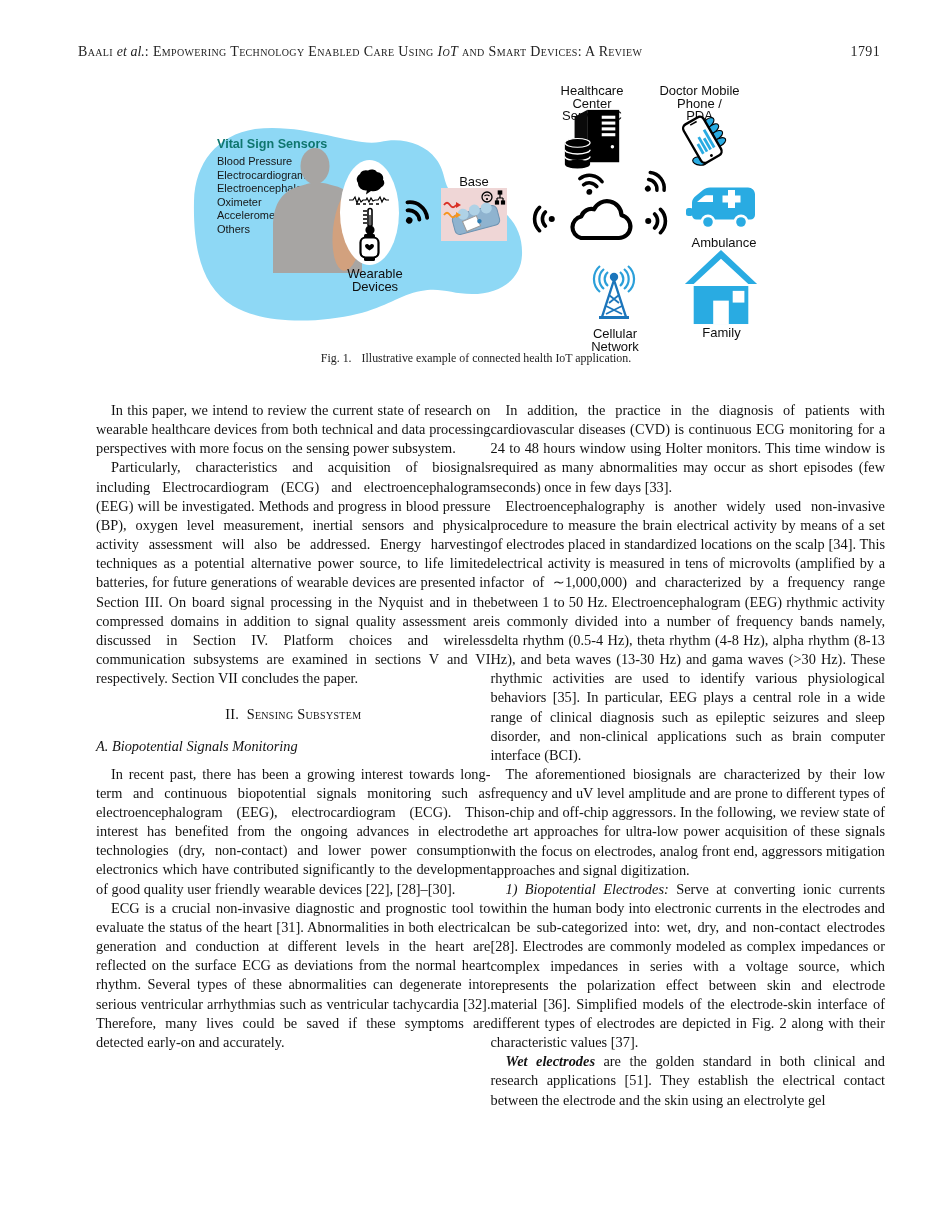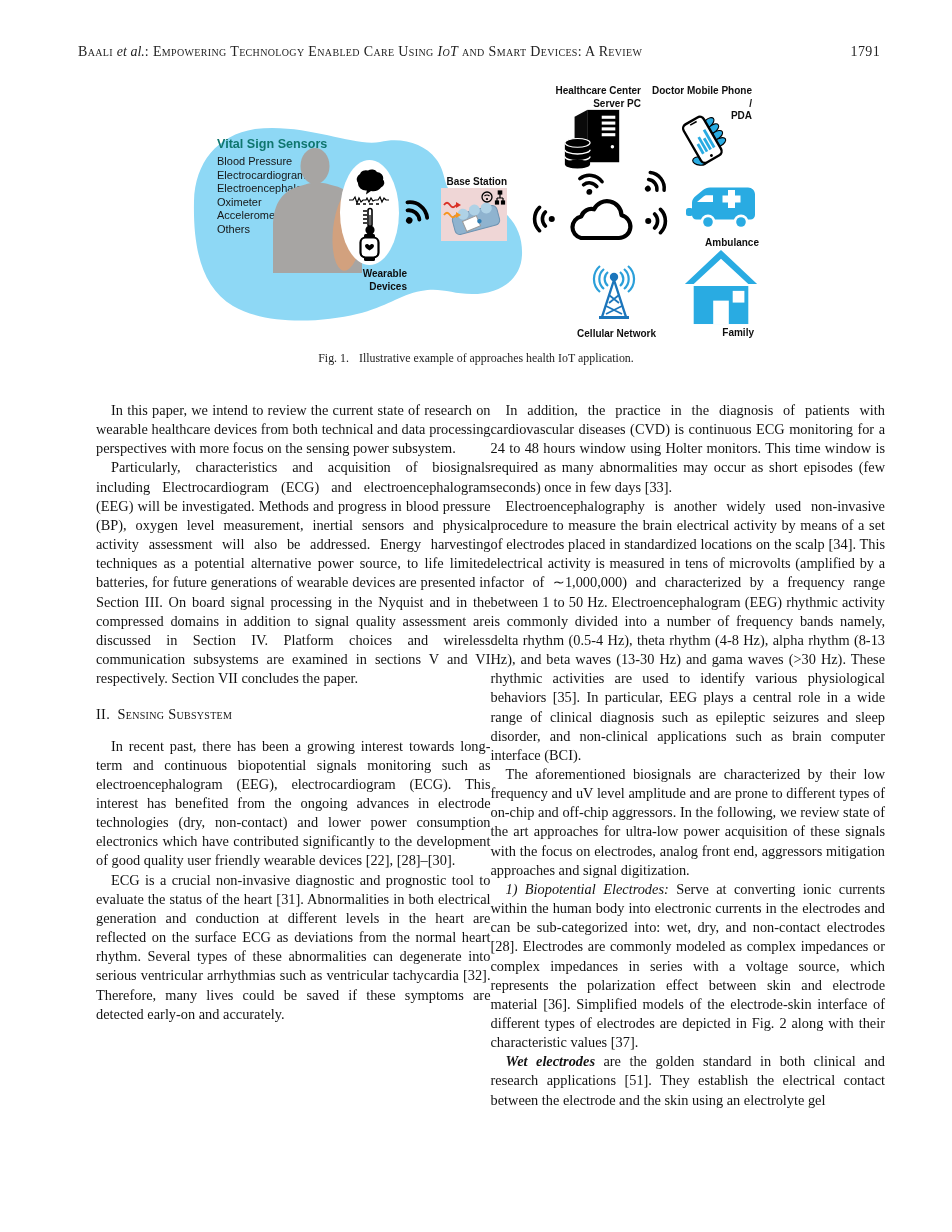--- a/index.html
+++ b/index.html
@@ -10,35 +10,35 @@
   .running-head{position:absolute;top:44px;left:78px;width:802px;display:flex;
 Height:14px;justify-content:space-between;font-size:14px;letter-spacing:.35px;color:#232323;}
   .rh-title{font-variant:small-caps;}
   .rh-etal{font-style:italic;font-variant:normal;letter-spacing:0;}
   .rh-iot{font-style:italic;}
 
   
   .figure{position:absolute;left:185px;top:85px;width:580px;height:264px;
           font-family:"Liberation Sans",sans-serif;}
   .fa{position:absolute;}
-  .fig-label{font-weight:bold;font-size:10px;line-height:12.5px;color:#0e0e0e;text-align:right;}
+  .fig-label{font-weight:normal;font-size:13px;line-height:12.5px;color:#0e0e0e;text-align:center;}
   .vital-title{font-weight:bold;font-size:12.6px;color:#0f766e;}
   .sensor-item{font-size:11px;line-height:13.5px;color:#161616;}
   .sig{transform-origin:50% 50%;}
 
   
   .caption{position:absolute;top:351px;left:0;width:952px;text-align:center;
            font-size:11.9px;color:#222;}
   .cap-label{margin-right:10px;}
 
   
   .columns{position:absolute;left:96px;top:401px;width:802px;display:flex;}
   .col{width:394.5px;font-size:14.35px;line-height:19.16px;text-align:justify;color:#121212;}
   .col p{margin:0;text-indent:15px;}
-  p.sec-heading{text-align:left;text-indent:0;font-variant:small-caps;
+  p.sec-heading{text-align:center;text-indent:0;font-variant:small-caps;
                 margin:17px 0 12px;letter-spacing:.3px;}
   p.subsec{font-style:italic;margin:0 0 9px;text-indent:0;}
   .lead-italic{font-style:italic;}
   .lead-bolditalic{font-style:italic;font-weight:bold;}
 </style>
 </head>
 <body>
 
 <div class="page">
 
@@ -225,28 +225,29 @@
       <g stroke="#1B75BB" stroke-width="2.4" fill="none">
         <path d="M29,15 L17,52 M29,15 L41,52"></path>
         <path d="M24,30 L34,38 M24,38 L34,30 M21,41 L37,49 M21,49 L37,41" stroke-width="1.8"></path>
         <path d="M14,52.5 L44,52.5" stroke-width="3"></path>
       </g>
     </svg>
     <div class="fa fig-label" style="left:389px;top:243px;width:82px">Cellular Network</div>
   </div>
 
   <div class="caption">
-    <span class="cap-label">Fig. 1.</span><span>Illustrative example of approaches health IoT application.</span>
+    <span class="cap-label">Fig. 1.</span><span>Illustrative example of connected health IoT application.</span>
   </div>
 
   <div class="columns">
     <div class="col">
       <p>In this paper, we intend to review the current state of research on wearable healthcare devices from both technical and data processing perspectives with more focus on the sensing power subsystem.</p>
       <p>Particularly, characteristics and acquisition of biosignals including Electrocardiogram (ECG) and electroencephalogram (EEG) will be investigated. Methods and progress in blood pressure (BP), oxygen level measurement, inertial sensors and physical activity assessment will also be addressed. Energy harvesting techniques as a potential alternative power source, to life limited batteries, for future generations of wearable devices are presented in Section III. On board signal processing in the Nyquist and in the compressed domains in addition to signal quality assessment are discussed in Section IV. Platform choices and wireless communication subsystems are examined in sections V and VI respectively. Section VII concludes the paper.</p>
       <p class="sec-heading">II. Sensing Subsystem</p>
+      <p class="subsec">A. Biopotential Signals Monitoring</p>
       <p>In recent past, there has been a growing interest towards long-term and continuous biopotential signals monitoring such as electroencephalogram (EEG), electrocardiogram (ECG). This interest has benefited from the ongoing advances in electrode technologies (dry, non-contact) and lower power consumption electronics which have contributed significantly to the development of good quality user friendly wearable devices [22], [28]–[30].</p>
       <p>ECG is a crucial non-invasive diagnostic and prognostic tool to evaluate the status of the heart [31]. Abnormalities in both electrical generation and conduction at different levels in the heart are reflected on the surface ECG as deviations from the normal heart rhythm. Several types of these abnormalities can degenerate into serious ventricular arrhythmias such as ventricular tachycardia [32]. Therefore, many lives could be saved if these symptoms are detected early-on and accurately.</p>
     </div>
     <div class="col">
       <p>In addition, the practice in the diagnosis of patients with cardiovascular diseases (CVD) is continuous ECG monitoring for a 24 to 48 hours window using Holter monitors. This time window is required as many abnormalities may occur as short episodes (few seconds) once in few days [33].</p>
       <p>Electroencephalography is another widely used non-invasive procedure to measure the brain electrical activity by means of a set of electrodes placed in standardized locations on the scalp [34]. This electrical activity is measured in tens of microvolts (amplified by a factor of ∼1,000,000) and characterized by a frequency range between 1 to 50 Hz. Electroencephalogram (EEG) rhythmic activity is commonly divided into a number of frequency bands namely, delta rhythm (0.5-4 Hz), theta rhythm (4-8 Hz), alpha rhythm (8-13 Hz), and beta waves (13-30 Hz) and gama waves (&gt;30 Hz). These rhythmic activities are used to identify various physiological behaviors [35]. In particular, EEG plays a central role in a wide range of clinical diagnosis such as epileptic seizures and sleep disorder, and non-clinical applications such as brain computer interface (BCI).</p>
       <p>The aforementioned biosignals are characterized by their low frequency and uV level amplitude and are prone to different types of on-chip and off-chip aggressors. In the following, we review state of the art approaches for ultra-low power acquisition of these signals with the focus on electrodes, analog front end, aggressors mitigation approaches and signal digitization.</p>
       <p><span class="lead-italic">1) Biopotential Electrodes:</span><span> Serve at converting ionic currents within the human body into electronic currents in the electrodes and can be sub-categorized into: wet, dry, and non-contact electrodes [28]. Electrodes are commonly modeled as complex impedances or complex impedances in series with a voltage source, which represents the polarization effect between skin and electrode material [36]. Simplified models of the electrode-skin interface of different types of electrodes are depicted in Fig. 2 along with their characteristic values [37].</span></p>
       <p><span class="lead-bolditalic">Wet electrodes</span><span> are the golden standard in both clinical and research applications [51]. They establish the electrical contact between the electrode and the skin using an electrolyte gel</span></p>
     </div>

